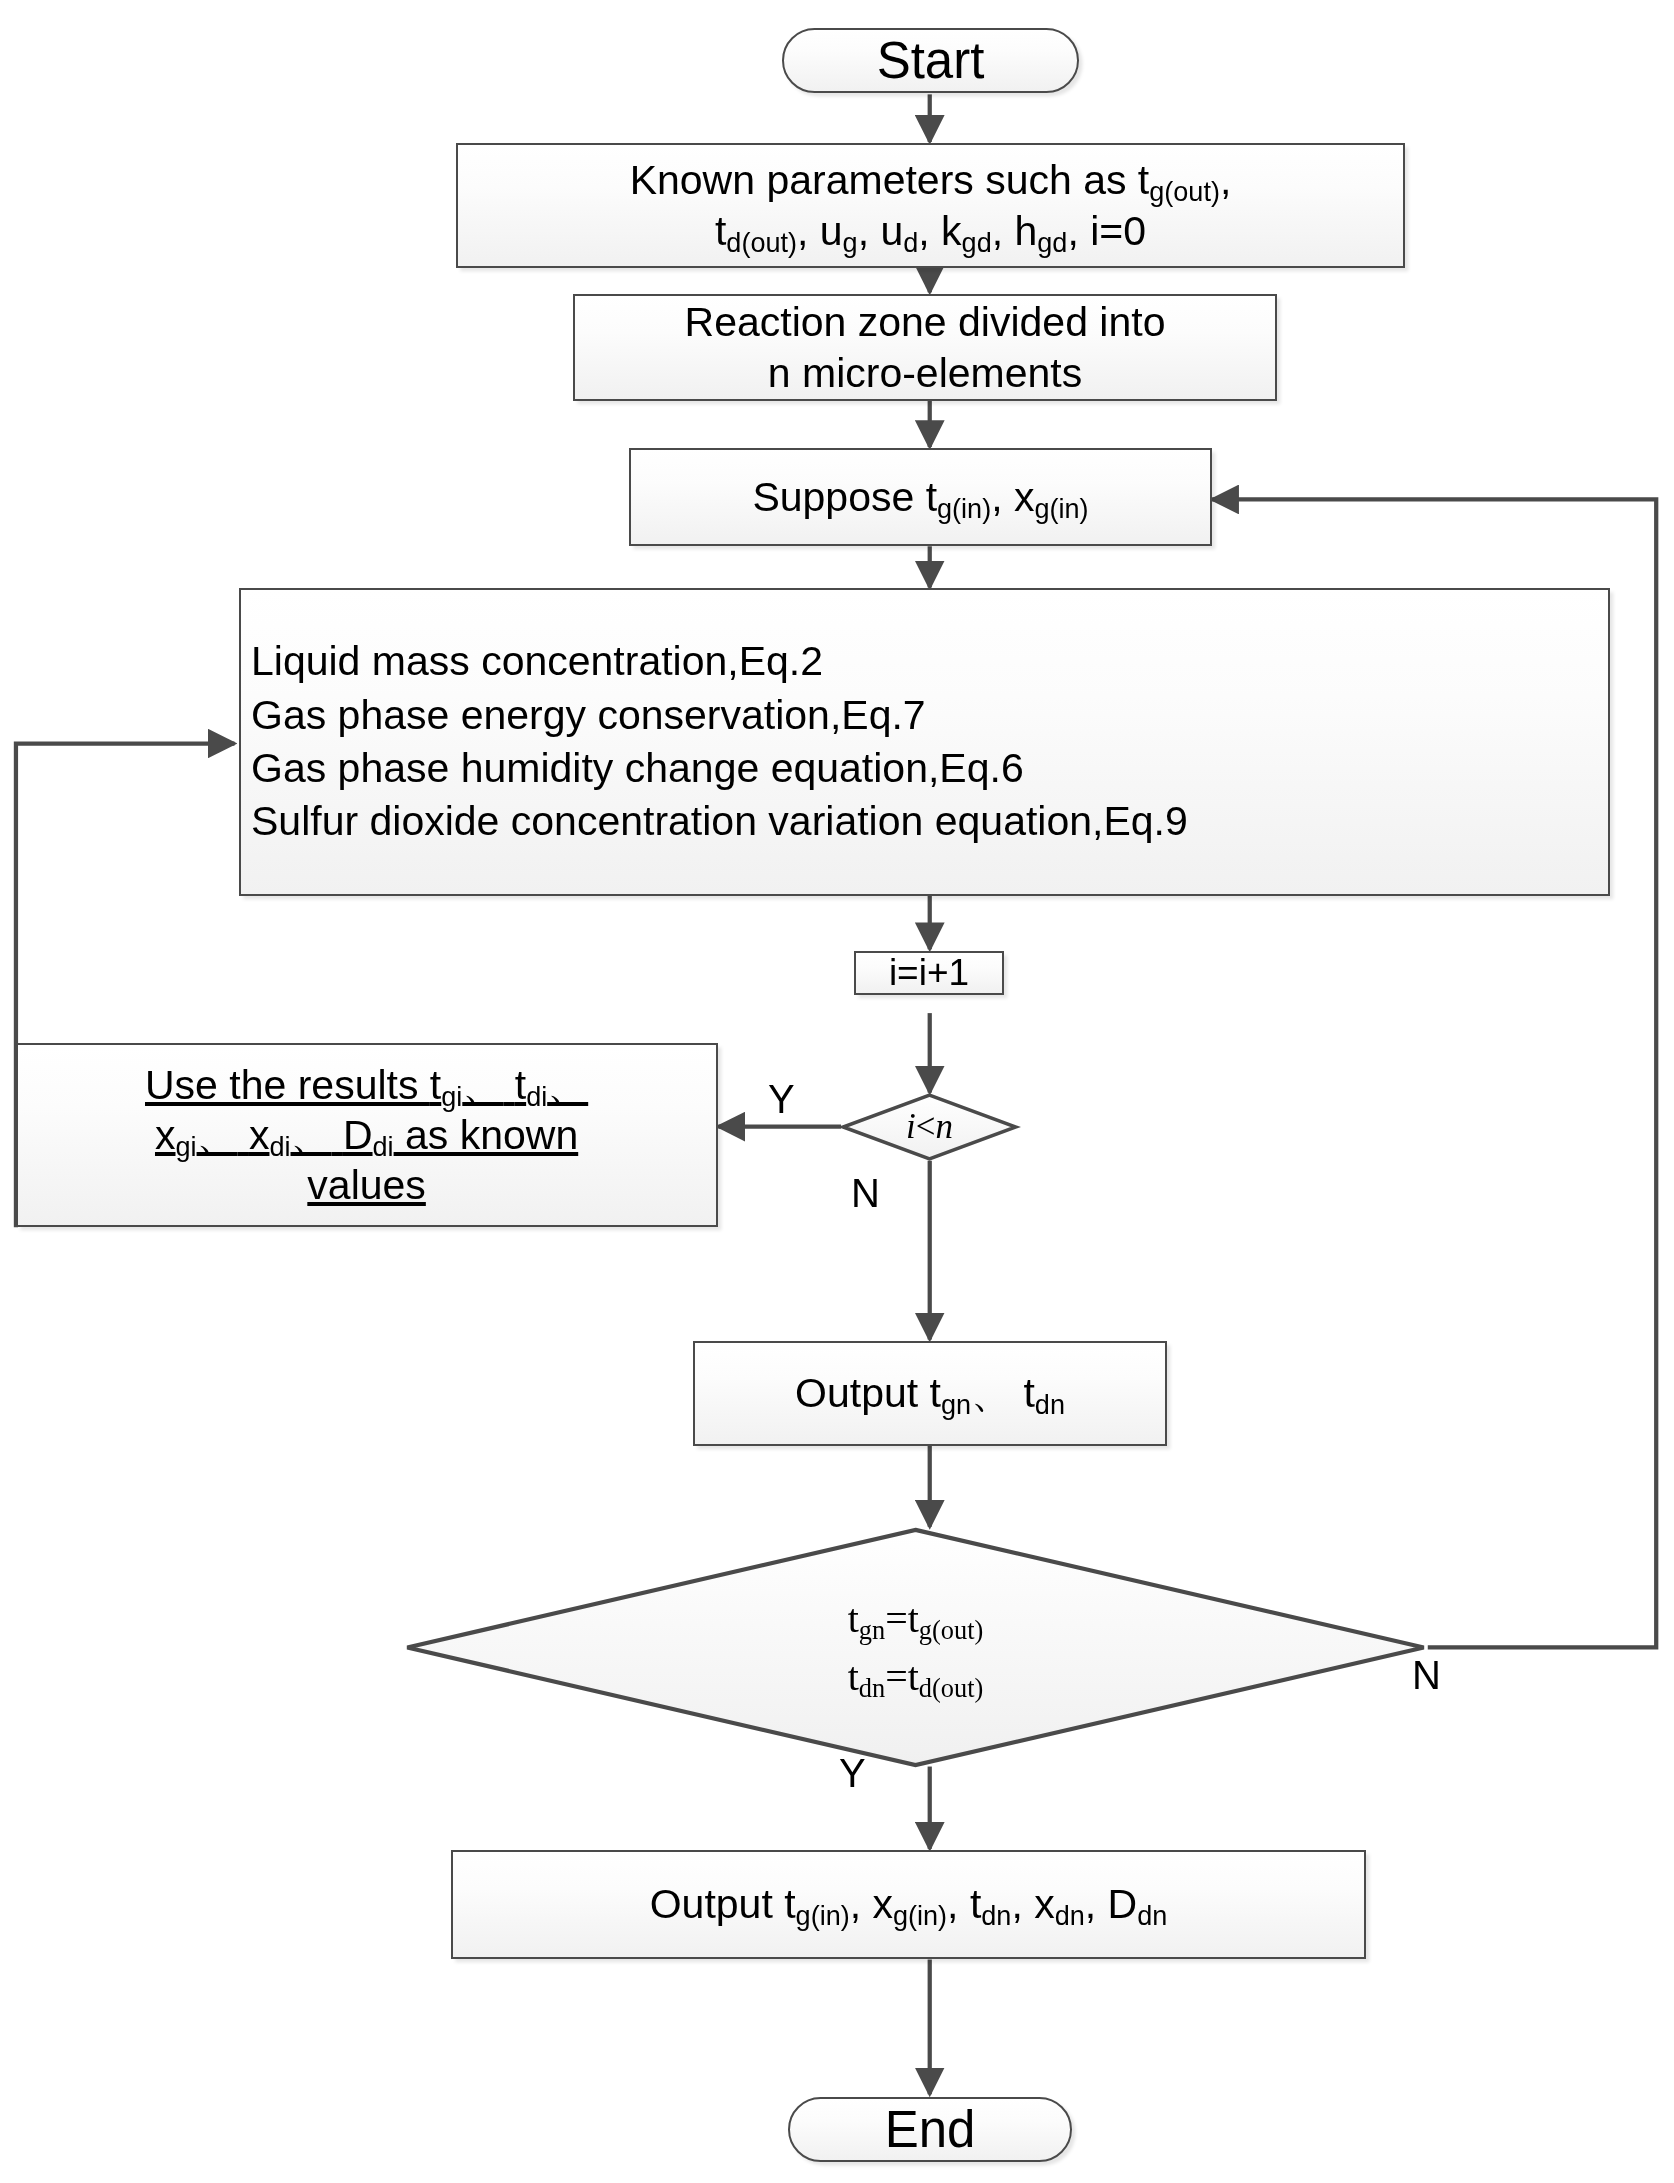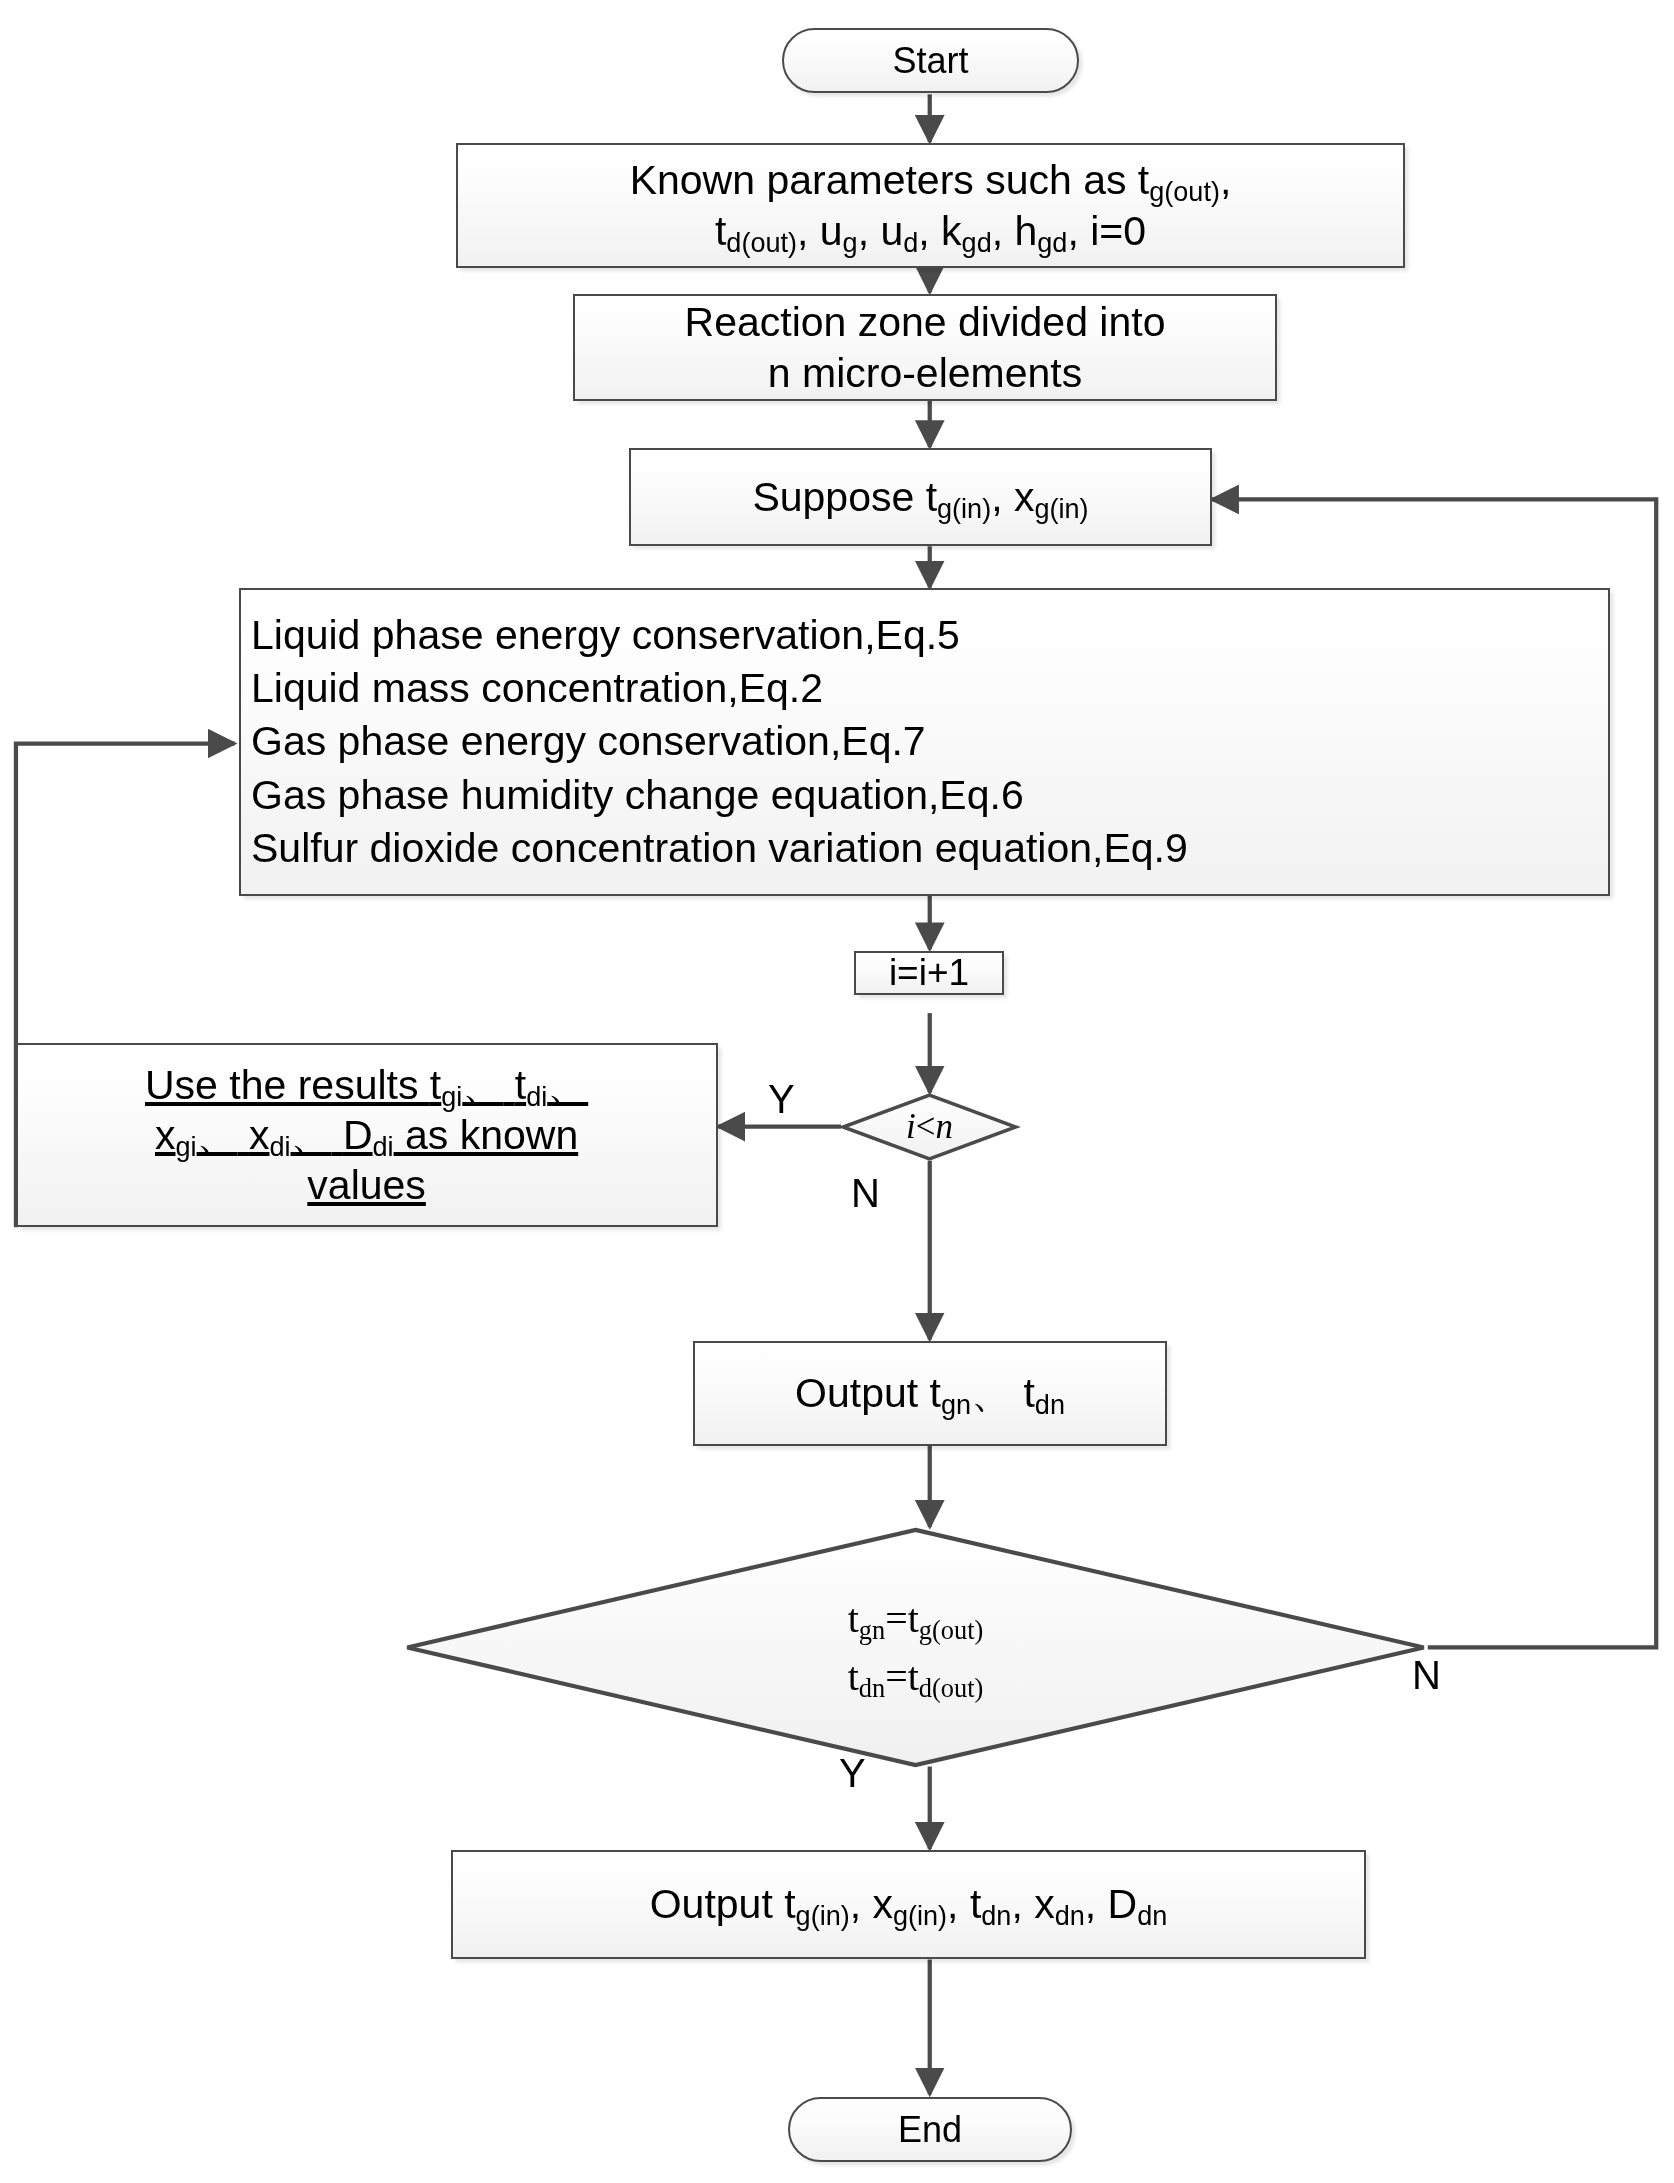--- a/index.html
+++ b/index.html
@@ -32,21 +32,21 @@
     align-items: center;
     justify-content: center;
     text-align: center;
     color: #000000;
     background: linear-gradient(to bottom, #ffffff 0%, #fcfcfc 35%, #f1f1f1 100%);
     border: 2.1px solid #4a4a4a;
     box-shadow: 3.5px 3.5px 3.5px rgba(0,0,0,0.10);
   }
   .terminator {
     border-radius: 142px;
-    font-size: 36px;
+    font-size: 51px;
   }
   .process {
     font-size: 41px;
     line-height: 1.22;
   }
   .process-left {
     justify-content: flex-start;
     text-align: left;
     padding-left: 10px;
     line-height: 1.30;
@@ -148,21 +148,20 @@
 
   <div class="node process" style="left:573px; top:294px; width:704px; height:107px;">
     <div>
       <div>Reaction zone divided into</div>
       <div>n micro-elements</div>
     </div>
   </div>
 
   <div class="node process process-left" style="left:239px; top:588px; width:1371px; height:308px;">
     <div style="width:100%;">
-      <div>Liquid phase energy conservation,Eq.5</div>
       <div>Liquid mass concentration,Eq.2</div>
       <div>Gas phase energy conservation,Eq.7</div>
       <div>Gas phase humidity change equation,Eq.6</div>
       <div>Sulfur dioxide concentration variation equation,Eq.9</div>
     </div>
   </div>
 
   <div class="node process" style="left:854px; top:951px; width:150px; height:44px; font-size:37px;">
     <span>i=i+1</span>
   </div>

